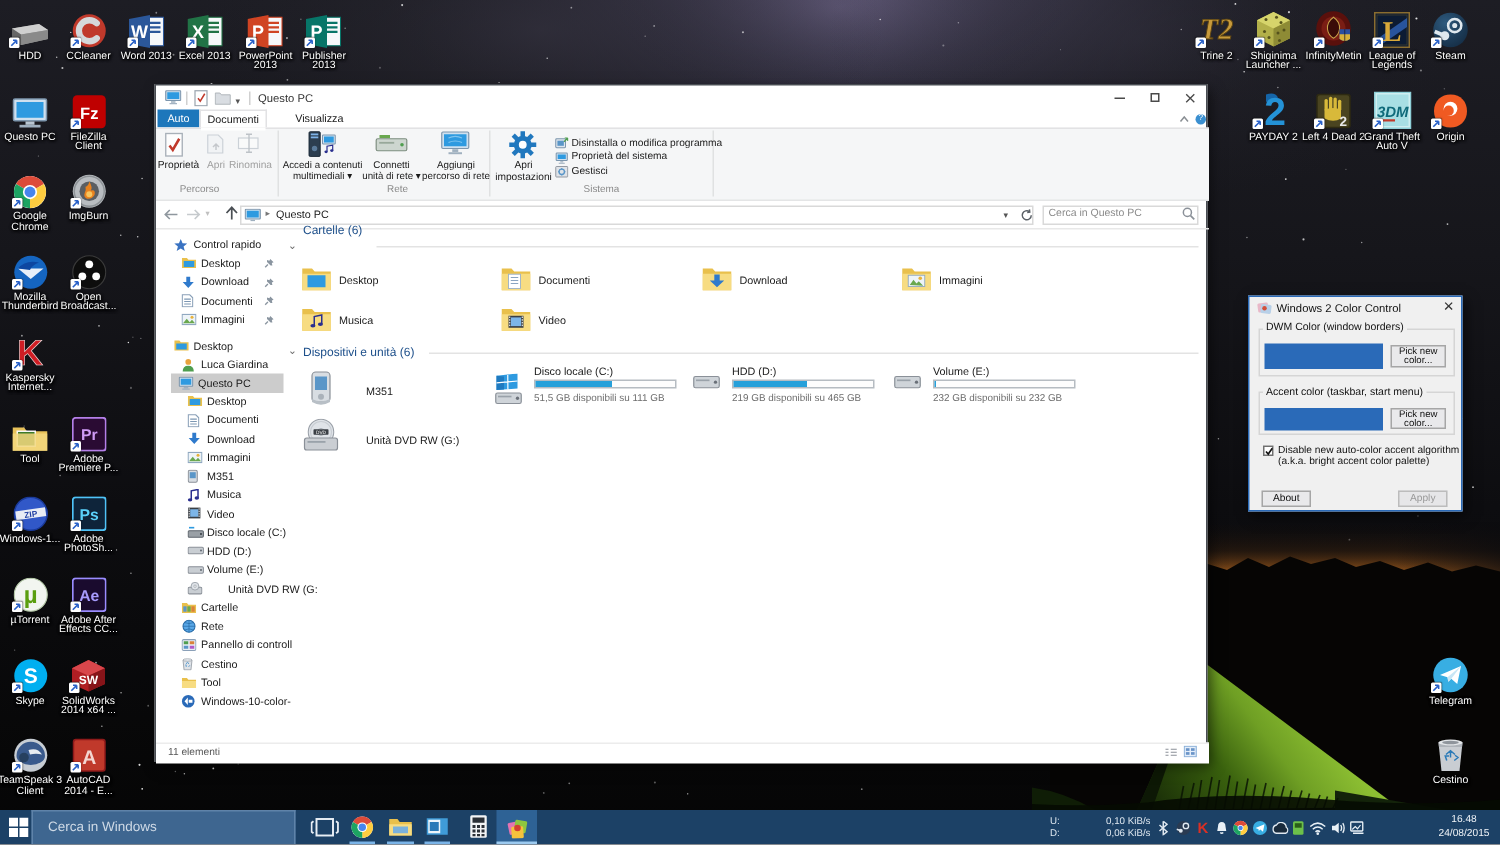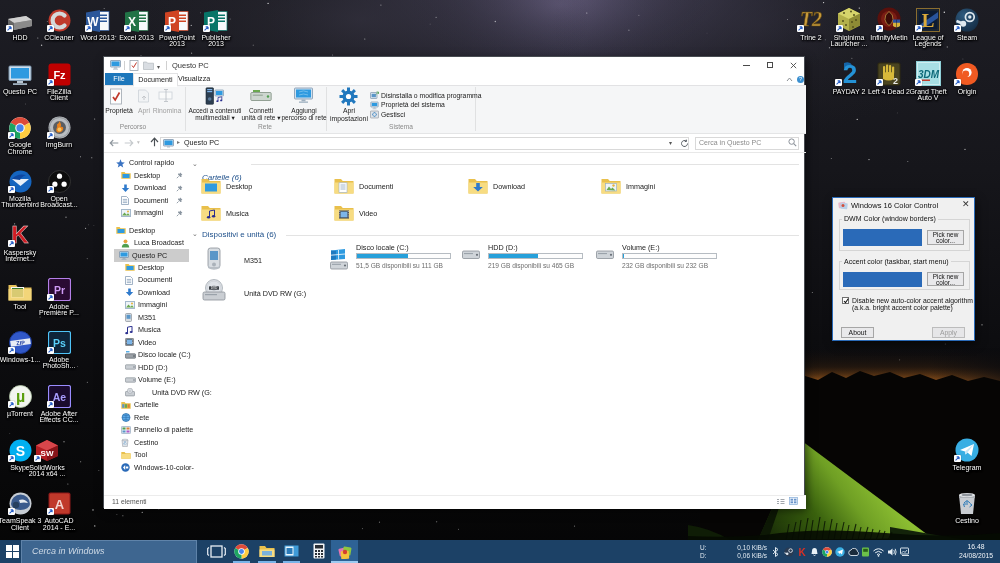--- a/index.html
+++ b/index.html
@@ -658,21 +658,21 @@
             <text x="11.5" y="16.5" font-size="14" fill="#fff" text-anchor="middle" font-weight="bold" font-family="Liberation Sans">S</text>
           </svg>
           <span class="sc" style="left:22.5px;bottom:0;">
             <svg width="7" height="7" viewBox="0 0 10 10">
               <path d="M2.2 7.8 L7.3 2.7 M7.3 2.7 H3.8 M7.3 2.7 V6.2" stroke="#2860c8" stroke-width="1.5" fill="none"></path>
             </svg>
           </span>
         </div>
         <div class="lb">Skype</div>
       </div>
-      <div class="dico" style="left:12px;top:436.6px;">
+      <div class="dico" style="left:24px;top:436.6px;">
         <div class="ic">
           <svg width="24" height="23" viewBox="0 0 24 23">
             <path d="M12 1 L23 6.5 L23 17 L12 22 L1 17 L1 6.5Z" fill="#b01e23"></path>
             <path d="M12 1 L23 6.5 L12 11.5 L1 6.5Z" fill="#d8464b"></path>
             <path d="M12 11.5 L23 6.5 L23 17 L12 22Z" fill="#871419"></path>
             <text x="12" y="17" font-size="8" fill="#fff" text-anchor="middle" font-weight="bold" font-family="Liberation Sans">SW</text>
           </svg>
           <span class="sc" style="left:22.0px;bottom:0;">
             <svg width="7" height="7" viewBox="0 0 10 10">
               <path d="M2.2 7.8 L7.3 2.7 M7.3 2.7 H3.8 M7.3 2.7 V6.2" stroke="#2860c8" stroke-width="1.5" fill="none"></path>
@@ -921,23 +921,23 @@
         </svg></div>
 <div class="abs" style="left:53px;top:6px;font-size:6px;color:#555;">▾</div>
 <div class="abs" style="left:62px;top:4px;width:1px;height:9px;background:#d0d0d0;"></div>
 <div class="abs" style="left:68px;top:3.5px;font-size:7.5px;color:#333;">Questo PC</div>
 <div class="abs" style="left:639px;top:7.5px;width:7px;height:1.1px;background:#4a4a4a;"></div>
 <div class="abs" style="left:662.5px;top:4.5px;width:6.5px;height:6.5px;border:1px solid #4a4a4a;"></div>
 <svg class="abs" style="left:686px;top:4.5px;" width="7" height="7" viewBox="0 0 7 7">
         <path d="M0.8 0.8 L6.2 6.2 M6.2 0.8 L0.8 6.2" stroke="#4a4a4a" stroke-width="0.9"></path>
       </svg>
 
-<div class="abs" style="left:1px;top:16px;width:28px;height:12px;background:#1d77bb;color:#fff;font-size:7.2px;text-align:center;line-height:12px;">File</div>
+<div class="abs" style="left:1px;top:16px;width:28px;height:12px;background:#1d77bb;color:#fff;font-size:7.2px;text-align:center;line-height:12px;">Auto</div>
 <div class="abs" style="left:29px;top:16px;width:45px;height:12px;background:#fff;border:1px solid #e2e2e4;border-bottom:none;color:#1a1a1a;font-size:7.2px;text-align:center;line-height:12px;">Documenti</div>
-<div class="abs" style="left:74px;top:16px;width:51px;height:12px;color:#1a1a1a;font-size:7.2px;text-align:left;line-height:12px;">Visualizza</div>
+<div class="abs" style="left:74px;top:16px;width:51px;height:12px;color:#1a1a1a;font-size:7.2px;text-align:right;line-height:12px;">Visualizza</div>
 <svg class="abs" style="left:682px;top:20px;" width="7" height="5" viewBox="0 0 7 5">
         <path d="M1 4 L3.5 1 L6 4" stroke="#8a8f94" stroke-width="1" fill="none"></path>
       </svg>
 <div class="abs" style="left:693px;top:18.5px;width:7px;height:7px;border-radius:4px;background:#3a8fd0;color:#fff;font-size:5.5px;text-align:center;line-height:7px;">?</div>
 
 <div class="abs" style="left:30px;top:28px;width:43px;height:1.5px;background:#fff;z-index:5;"></div>
 <div class="abs" style="left:0;top:28px;width:702px;height:49px;background:#f5f6f7;border-top:1px solid #e2e2e4;border-bottom:1px solid #e4e5e6;"></div>
 <div class="abs" style="left:81px;top:30px;width:1px;height:44px;background:#e0e1e2;"></div>
 <div class="abs" style="left:222px;top:30px;width:1px;height:44px;background:#e0e1e2;"></div>
 <div class="abs" style="left:371px;top:30px;width:1px;height:44px;background:#e0e1e2;"></div>
@@ -1095,21 +1095,21 @@
         </svg></div>
       <div class="abs" style="left:12px;top:169.0px;"><svg width="10" height="8" viewBox="0 0 10 8">
           <path d="M0.3 1 L3.6 1 L4.6 2.2 L9.7 2.2 L9.7 7.7 L0.3 7.7Z" fill="#e9c04c"></path>
           <rect x="1.5" y="3" width="7" height="4" fill="#2e9ae0"></rect>
         </svg></div>
       <div class="abs" style="left:25px;top:168.9px;font-size:7.2px;white-space:nowrap;color:#1a1a1a;">Desktop</div>
       <div class="abs" style="left:17px;top:181.5px;"><svg width="9" height="9" viewBox="0 0 9 9">
           <circle cx="4.5" cy="2.3" r="1.9" fill="#e8a33d"></circle>
           <path d="M0.8 8.6 Q0.8 4.8 4.5 4.8 Q8.2 4.8 8.2 8.6Z" fill="#4f9e4f"></path>
         </svg></div>
-      <div class="abs" style="left:30px;top:181.4px;font-size:7.2px;white-space:nowrap;color:#1a1a1a;">Luca Broadcast</div>
+      <div class="abs" style="left:30px;top:181.4px;font-size:7.2px;white-space:nowrap;color:#1a1a1a;">Luca Giardina</div>
       <div class="abs" style="left:10px;top:192.3px;width:75px;height:12.4px;background:#cccccc;"></div>
       <div class="abs" style="left:15px;top:194.0px;"><svg width="10" height="9" viewBox="0 0 10 9">
           <rect x="0.5" y="0.5" width="9" height="6" rx="0.5" fill="#cfe0ef" stroke="#7d96ad" stroke-width="0.8"></rect>
           <rect x="1.5" y="1.5" width="7" height="4" fill="#2e9ae0"></rect>
           <rect x="3.5" y="7" width="3" height="1" fill="#9fb0bf"></rect>
           <rect x="2.5" y="8" width="5" height="0.8" fill="#9fb0bf"></rect>
         </svg></div>
       <div class="abs" style="left:28px;top:193.9px;font-size:7.2px;white-space:nowrap;color:#1a1a1a;">Questo PC</div>
       <div class="abs" style="left:21px;top:206.0px;"><svg width="10" height="8" viewBox="0 0 10 8">
           <path d="M0.3 1 L3.6 1 L4.6 2.2 L9.7 2.2 L9.7 7.7 L0.3 7.7Z" fill="#e9c04c"></path>
@@ -1195,41 +1195,41 @@
           <path d="M1 4.5 h8 M5 0.5 v8 M2 2 Q5 3.5 8 2 M2 7 Q5 5.5 8 7" stroke="#2a6da8" stroke-width="0.5" fill="none"></path>
         </svg></div>
       <div class="abs" style="left:30px;top:355.9px;font-size:7.2px;white-space:nowrap;color:#1a1a1a;">Rete</div>
       <div class="abs" style="left:17px;top:368.5px;"><svg width="10" height="8" viewBox="0 0 10 8">
           <rect x="0.4" y="0.4" width="9.2" height="7.2" rx="1" fill="#e8eef4" stroke="#8aa0b8" stroke-width="0.7"></rect>
           <rect x="1.5" y="1.5" width="3" height="2" fill="#4f9e4f"></rect>
           <rect x="5.5" y="1.5" width="3" height="2" fill="#d9823a"></rect>
           <rect x="1.5" y="4.5" width="3" height="2" fill="#5a96c8"></rect>
           <rect x="5.5" y="4.5" width="3" height="2" fill="#b05ac8"></rect>
         </svg></div>
-      <div class="abs" style="left:30px;top:368.4px;font-size:7.2px;white-space:nowrap;color:#1a1a1a;">Pannello di palette</div>
+      <div class="abs" style="left:30px;top:368.4px;font-size:7.2px;white-space:nowrap;color:#1a1a1a;">Pannello di controll</div>
       <div class="abs" style="left:17px;top:381.0px;"><svg width="8" height="9" viewBox="0 0 8 9">
           <path d="M1 2 L7 2 L6.3 8.6 L1.7 8.6Z" fill="#dfe3e8" stroke="#9aa0a8" stroke-width="0.6"></path>
           <ellipse cx="4" cy="2" rx="3" ry="0.8" fill="#eef1f4" stroke="#9aa0a8" stroke-width="0.5"></ellipse>
           <path d="M3 4.5 L4 3.6 L5 4.5 M3.2 6.5 L2.9 5 M4.8 6.5 L5.5 5.6" stroke="#3a8ac8" stroke-width="0.6" fill="none"></path>
         </svg></div>
       <div class="abs" style="left:30px;top:380.9px;font-size:7.2px;white-space:nowrap;color:#1a1a1a;">Cestino</div>
       <div class="abs" style="left:17px;top:393.5px;"><svg width="10" height="8" viewBox="0 0 10 8">
           <path d="M0.3 1 L3.6 1 L4.6 2.2 L9.7 2.2 L9.7 7.7 L0.3 7.7Z" fill="#e9c04c"></path>
           <path d="M0.3 3 L9.7 3 L9.7 7.7 L0.3 7.7Z" fill="#f7dc82"></path>
         </svg></div>
       <div class="abs" style="left:30px;top:393.4px;font-size:7.2px;white-space:nowrap;color:#1a1a1a;">Tool</div>
       <div class="abs" style="left:17px;top:406.0px;"><svg width="9" height="9" viewBox="0 0 9 9">
           <circle cx="4.5" cy="4.5" r="4.2" fill="#2a6ab8"></circle>
           <path d="M2 4.5 L4.2 2 L4.2 7Z" fill="#fff"></path>
           <rect x="4.8" y="3.5" width="2.5" height="2" fill="#fff"></rect>
         </svg></div>
       <div class="abs" style="left:30px;top:405.9px;font-size:7.2px;white-space:nowrap;color:#1a1a1a;">Windows-10-color-</div>
 
 <div class="abs" style="left:88px;top:102.5px;color:#6d6d6d;font-size:7px;">⌄</div>
-      <div class="abs" style="left:98px;top:116px;font-size:8px;color:#1d4f8a;font-style:italic;">Cartelle (6)</div>
+      <div class="abs" style="left:98px;top:92px;font-size:8px;color:#1d4f8a;">Cartelle (6)</div>
       <div class="abs" style="left:147px;top:107px;width:548px;height:1px;background:#e3e3e3;"></div>
       <div class="abs" style="left:97px;top:119.5px;"><svg width="20" height="17" viewBox="0 0 20 17">
           <path d="M0.5 2 L7 2 L8.8 4 L19.5 4 L19.5 16.5 L0.5 16.5Z" fill="#e9c04c"></path>
           <path d="M0.5 5.5 L19.5 5.5 L19.5 16.5 L0.5 16.5Z" fill="#f7dc82"></path>
           <rect x="4" y="6.5" width="12" height="8" fill="#2e9ae0"></rect>
         </svg></div>
       <div class="abs" style="left:122px;top:124.5px;font-size:7.2px;color:#1a1a1a;white-space:nowrap;">Desktop</div>
       <div class="abs" style="left:230px;top:119.5px;"><svg width="20" height="17" viewBox="0 0 20 17">
           <path d="M0.5 2 L7 2 L8.8 4 L19.5 4 L19.5 16.5 L0.5 16.5Z" fill="#e9c04c"></path>
           <path d="M0.5 5.5 L19.5 5.5 L19.5 16.5 L0.5 16.5Z" fill="#f7dc82"></path>
@@ -1351,21 +1351,21 @@
             <rect x="5" y="4.4" width="2.4" height="1.8"></rect>
           </g>
         </svg></div>
 </div>
   <div id="dlg">
 <svg class="abs" style="left:5px;top:3px;" width="10" height="9" viewBox="0 0 10 9">
         <rect x="0.5" y="1" width="7" height="6" rx="1" fill="#e8b8c8" transform="rotate(-8 4 4)"></rect>
         <rect x="2.5" y="2" width="7" height="6" rx="1" fill="#b8d0e8" transform="rotate(7 6 5)"></rect>
         <circle cx="5" cy="4.5" r="1.5" fill="#d34f3a"></circle>
       </svg>
-<div class="abs" style="left:18px;top:3px;font-size:7.5px;color:#111;">Windows 16 Color Control</div>
+<div class="abs" style="left:18px;top:3px;font-size:7.5px;color:#111;">Windows 2 Color Control</div>
 <div class="abs" style="left:129px;top:1px;font-size:9px;color:#333;">✕</div>
 <div class="abs" style="left:6px;top:20.5px;width:131px;height:32px;border:1px solid #d5d5d5;"></div>
 <div class="abs" style="left:9px;top:17px;background:#f0f0f0;padding:0 2px;font-size:7px;color:#111;white-space:nowrap;">DWM Color (window borders)</div>
 <div class="abs" style="left:10px;top:30.5px;width:79px;height:17px;background:#2a6ab8;"></div>
 <div class="abs" style="left:94px;top:31.5px;width:37px;height:15px;background:#e9e9eb;border:1px solid #a6a6a6;font-size:6.4px;color:#111;text-align:center;line-height:6.6px;padding-top:1.2px;">Pick new<br>color...</div>
 <div class="abs" style="left:6px;top:63px;width:131px;height:29px;border:1px solid #d5d5d5;"></div>
 <div class="abs" style="left:9px;top:59.5px;background:#f0f0f0;padding:0 2px;font-size:7px;color:#111;white-space:nowrap;">Accent color (taskbar, start menu)</div>
 <div class="abs" style="left:10px;top:73.5px;width:79px;height:15.5px;background:#2a6ab8;"></div>
 <div class="abs" style="left:94px;top:73.5px;width:37px;height:14.5px;background:#e9e9eb;border:1px solid #a6a6a6;font-size:6.4px;color:#111;text-align:center;line-height:6.6px;padding-top:1px;">Pick new<br>color...</div>
 <div class="abs" style="left:9px;top:99px;width:7px;height:7px;border:1px solid #707070;background:#fff;"></div>
@@ -1379,21 +1379,21 @@
   <div id="bar">
 <svg class="abs" style="left:6px;top:5px;" width="13" height="13" viewBox="0 0 13 13">
         <g fill="#fff">
           <rect x="0" y="0" width="6" height="6"></rect>
           <rect x="7" y="0" width="6" height="6"></rect>
           <rect x="0" y="7" width="6" height="6"></rect>
           <rect x="7" y="7" width="6" height="6"></rect>
         </g>
       </svg>
 <div class="abs" style="left:21px;top:0;width:176px;height:23px;background:#3e6690;border:1px solid #5f83a9;border-bottom:none;"></div>
-<div class="abs" style="left:32px;top:6px;font-size:9px;color:#cfdae6;font-style:italic;">Cerca in Windows</div>
+<div class="abs" style="left:32px;top:6px;font-size:9px;color:#cfdae6;">Cerca in Windows</div>
 <svg class="abs" style="left:207px;top:5px;" width="19" height="13" viewBox="0 0 19 13">
         <rect x="4" y="1" width="11" height="11" fill="none" stroke="#e8eef5" stroke-width="1.3"></rect>
         <path d="M2 2.5 L0.7 3.5 L0.7 9.5 L2 10.5 M17 2.5 L18.3 3.5 L18.3 9.5 L17 10.5" stroke="#e8eef5" stroke-width="1.2" fill="none"></path>
       </svg>
 <g></g>
 <svg class="abs" style="left:234px;top:4px;" width="15" height="15" viewBox="0 0 44 44">
         <circle cx="22" cy="22" r="21" fill="#fff"></circle>
         <path d="M22 22 L3.8 11.5 A21 21 0 0 1 40.2 11.5 Z" fill="#dd4b39"></path>
         <path d="M22 22 L40.2 11.5 A21 21 0 0 1 22 43 Z" fill="#ffcd40"></path>
         <path d="M22 22 L22 43 A21 21 0 0 1 3.8 11.5 Z" fill="#1da462"></path>

